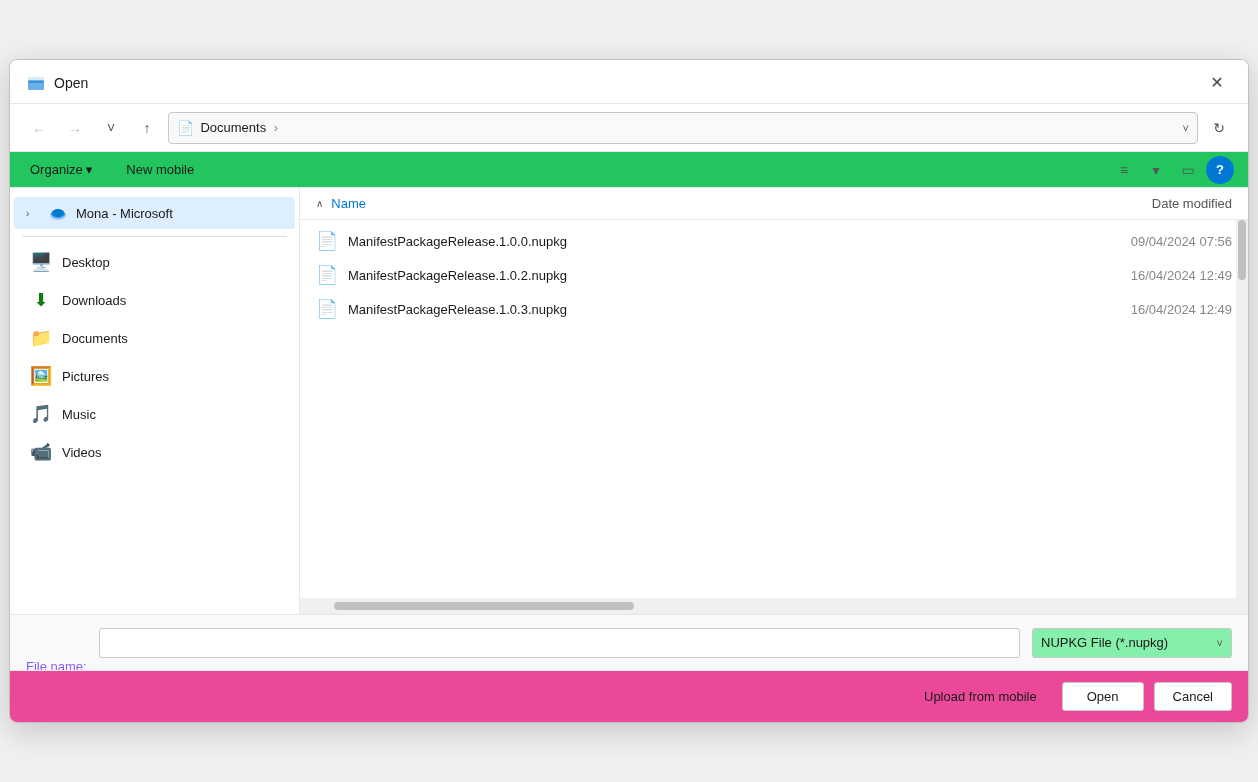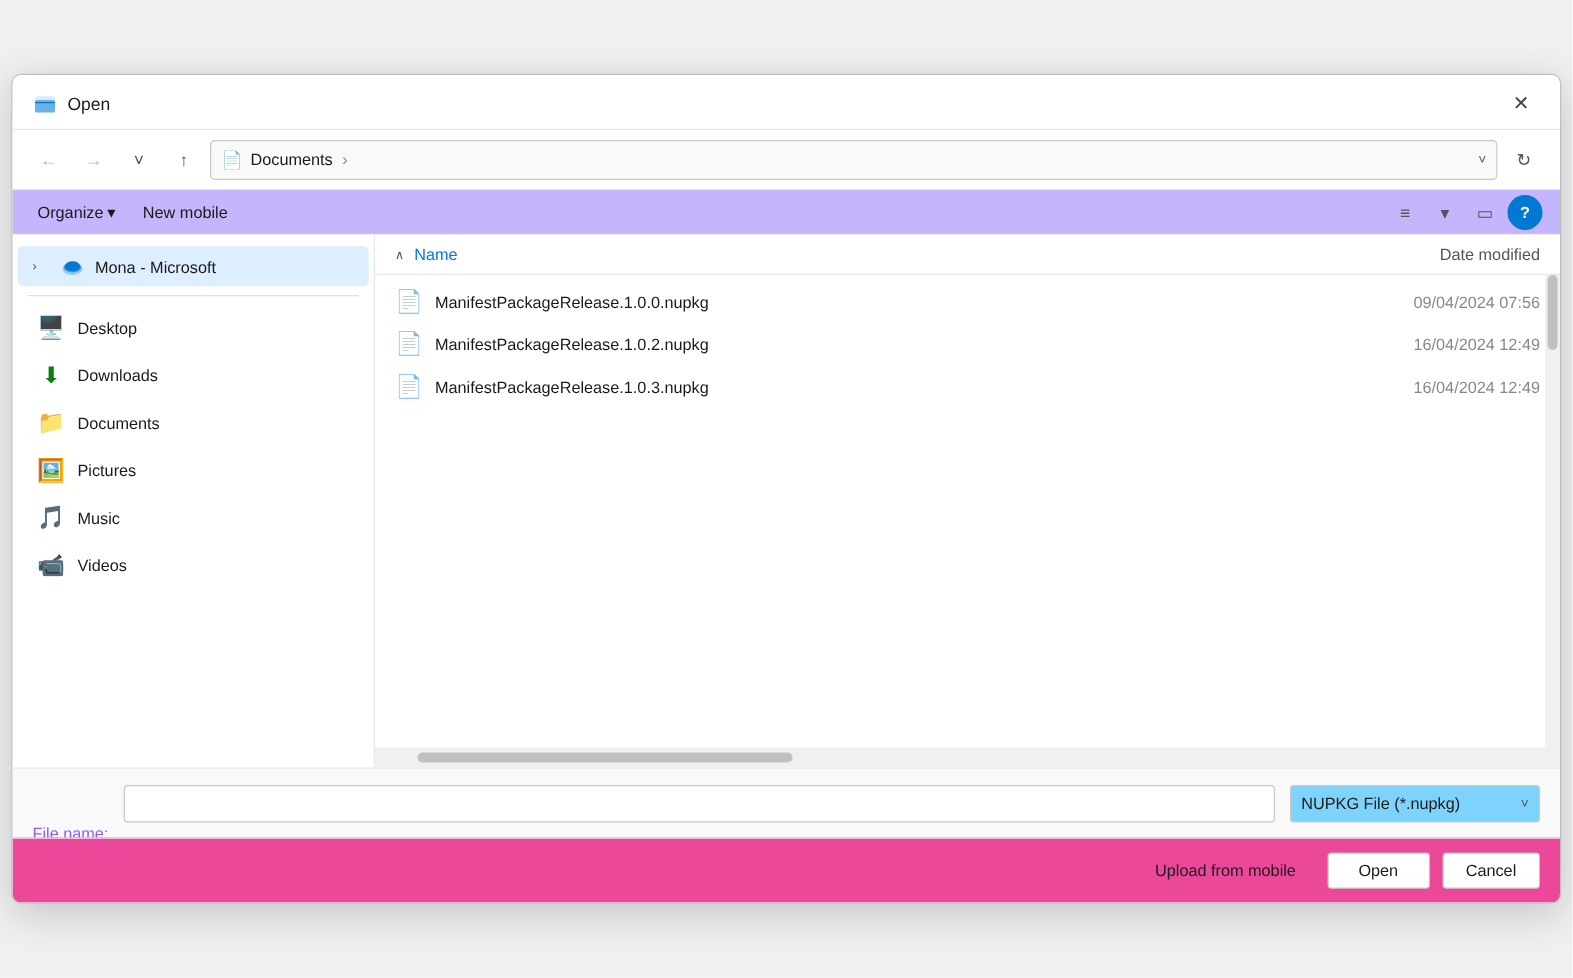--- a/index.html
+++ b/index.html
@@ -149,24 +149,24 @@
     .search-icon-span {
       color: #888;
       font-size: 13px;
     }
 
     
     .secondary-toolbar {
       display: flex;
       align-items: center;
       padding: 4px 14px;
-      background: #c4b5fd;
+      background: #22c55e;
       border-bottom: 1px solid #e8e8e8;
       height: 36px;
-      gap: 8px;
+      gap: 20px;
       flex-shrink: 0;
     }
     .organize-btn {
       background: transparent;
       border: none;
       font-size: 13px;
       color: #1a1a1a;
       cursor: pointer;
       padding: 3px 6px;
       border-radius: 3px;
@@ -420,21 +420,21 @@
       border: none;
       outline: none;
       font-size: 13px;
       background: transparent;
     }
     .file-type-dropdown {
       width: 200px;
       height: 30px;
       border: 1px solid #c8c8c8;
       border-radius: 3px;
-      background: #7dd3fc;
+      background: #86efac;
       display: flex;
       align-items: center;
       justify-content: space-between;
       padding: 0 8px;
       cursor: pointer;
       font-size: 13px;
       color: #1a1a1a;
     }
 
     

